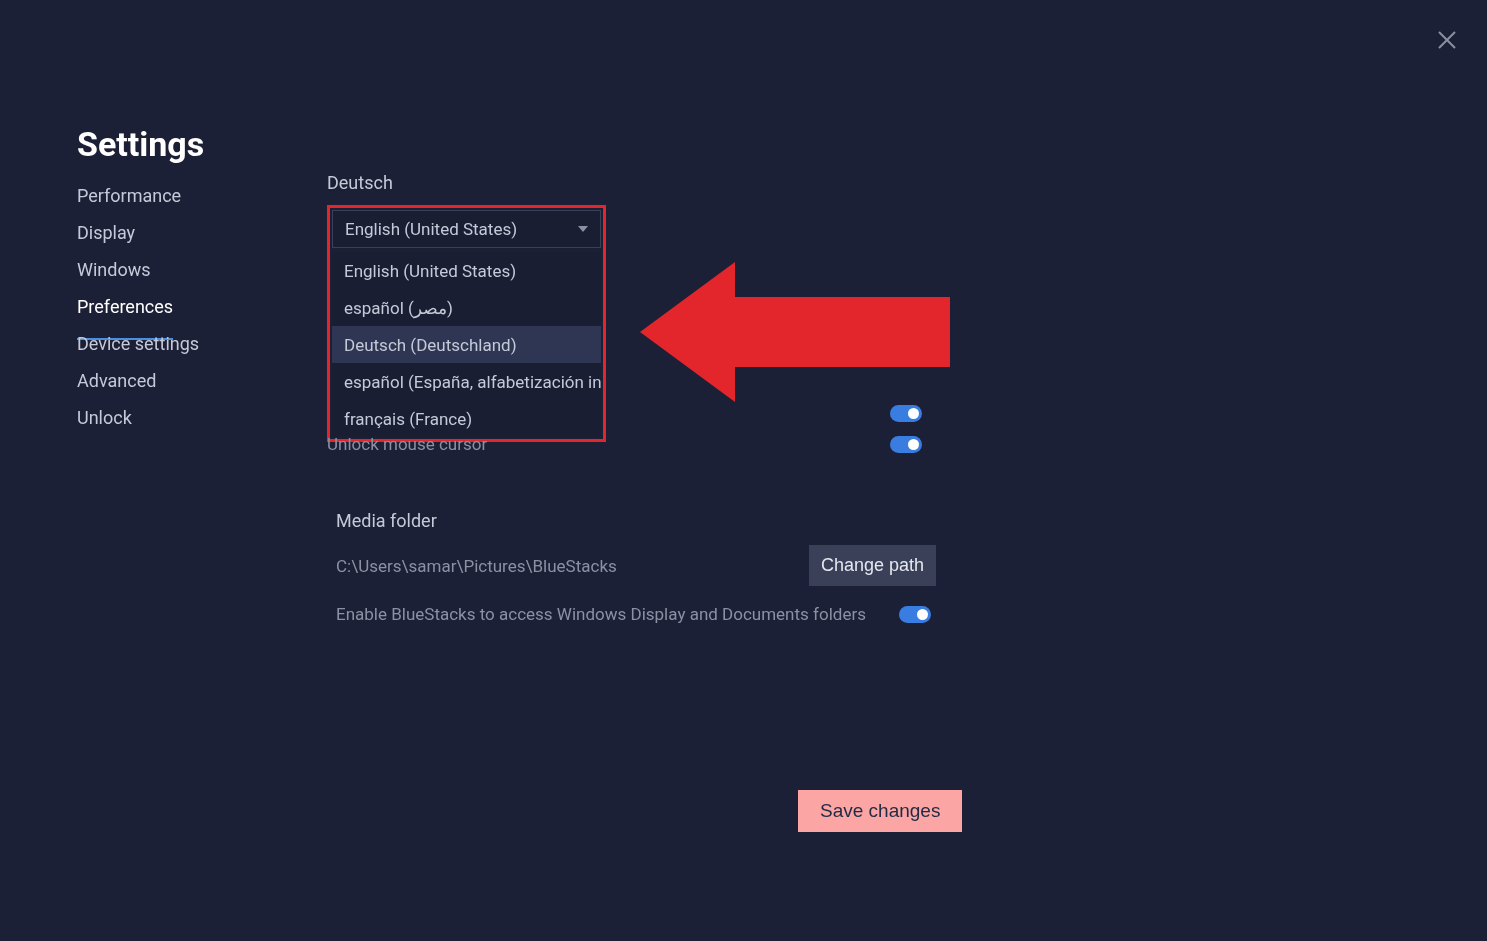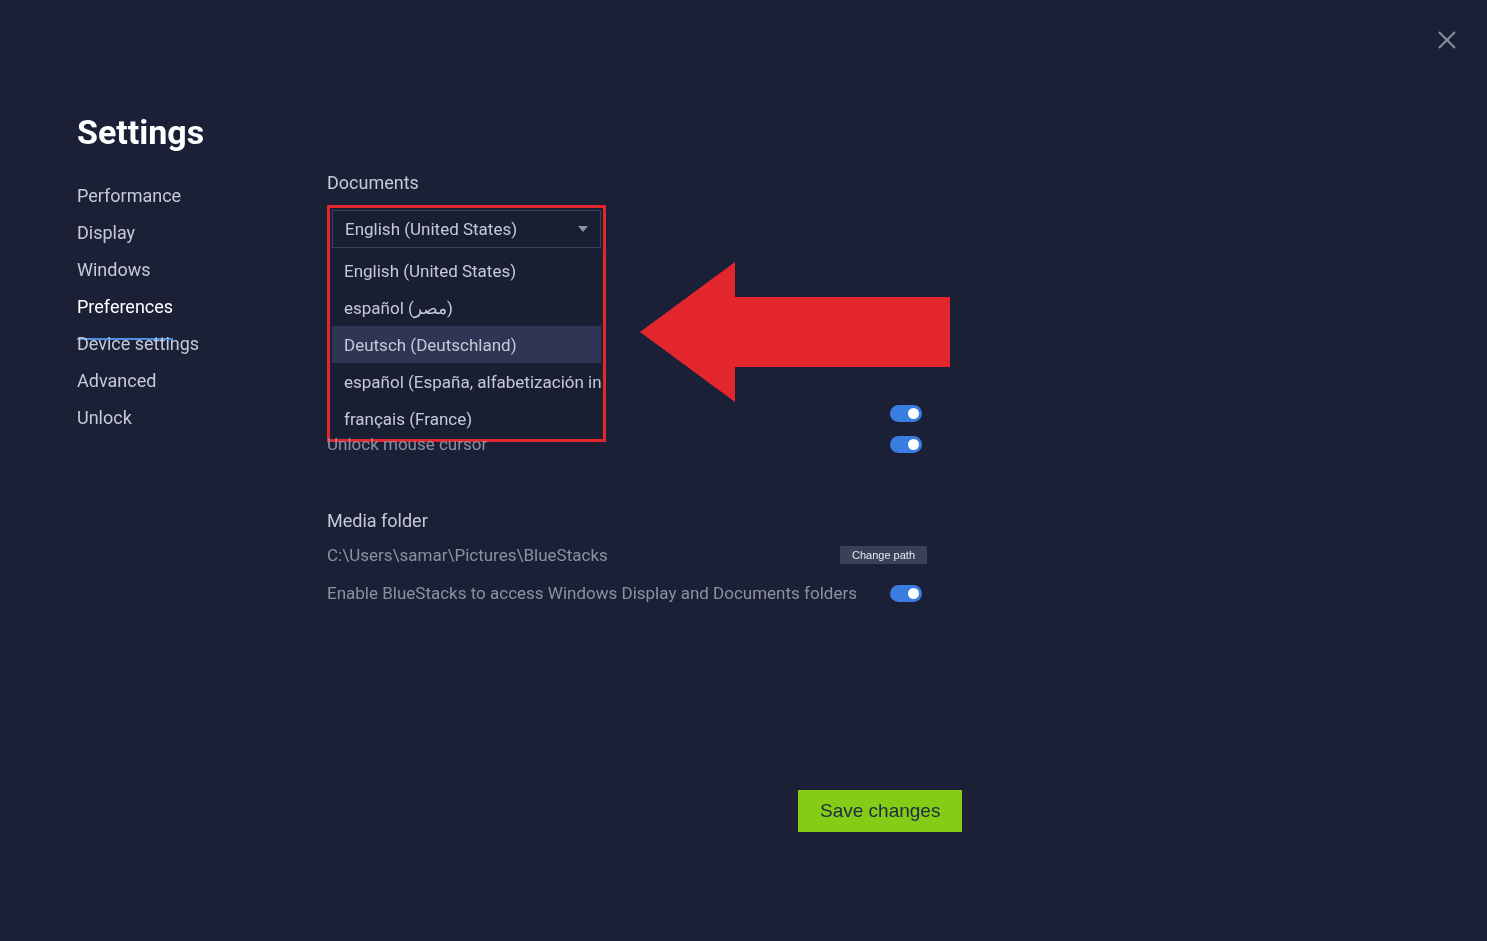--- a/index.html
+++ b/index.html
@@ -24,21 +24,21 @@
       height: 24px;
       cursor: pointer;
       color: #8b90a3;
     }
     .close-button svg {
       width: 100%;
       height: 100%;
     }
     .page-title {
       position: absolute;
-      top: 112px;
+      top: 124px;
       left: 77px;
       font-size: 34px;
       font-weight: 700;
       color: #ffffff;
     }
     .sidebar {
       position: absolute;
       top: 177px;
       left: 77px;
       width: 200px;
@@ -158,36 +158,36 @@
       margin-top: 14px;
     }
     .media-path {
       font-size: 17px;
       color: #8b90a3;
     }
     .change-path-button {
       background-color: #3a4058;
       color: #e5e8f0;
       border: none;
-      padding: 3px 12px;
-      font-size: 11px;
+      padding: 10px 12px;
+      font-size: 18px;
       cursor: pointer;
     }
     .media-access-row {
       display: flex;
       align-items: center;
       justify-content: space-between;
       width: 595px;
       margin-top: 18px;
     }
     .save-button {
       position: absolute;
       top: 790px;
       left: 798px;
-      background-color: #84cc16;
+      background-color: #fca5a5;
       color: #1f2a44;
       border: none;
       font-size: 19px;
       font-weight: 500;
       padding: 10px 22px;
       cursor: pointer;
     }
   </style>
 </head>
 <body>
@@ -219,21 +219,21 @@
   </div>
   <div class="sidebar-item">
     <span class="sidebar-label">Advanced</span>
   </div>
   <div class="sidebar-item">
     <span class="sidebar-label">Unlock</span>
   </div>
 </nav>
 
 <div class="content">
-  <div class="section-label">Documents</div>
+  <div class="section-label">Deutsch</div>
 
   <div class="dropdown-wrapper">
     <div class="dropdown-selected">
       <span>English (United States)</span>
       <span class="dropdown-caret"></span>
     </div>
     <div class="dropdown-list">
       <div class="dropdown-option">English (United States)</div>
       <div class="dropdown-option">español (مصر)</div>
       <div class="dropdown-option hovered">Deutsch (Deutschland)</div>
@@ -246,21 +246,21 @@
     <div class="toggle-row">
       <span class="toggle-label"></span>
       <div class="toggle"></div>
     </div>
     <div class="toggle-row">
       <span class="toggle-label">Unlock mouse cursor</span>
       <div class="toggle"></div>
     </div>
   </div>
 
-  <div class="media-section" style="position:absolute; top:316px; left:0;">
+  <div class="media-section" style="position:absolute; top:316px; left:9px;">
     <div class="section-label">Media folder</div>
     <div class="media-path-row">
       <span class="media-path">C:\Users\samar\Pictures\BlueStacks</span>
       <button class="change-path-button">Change path</button>
     </div>
     <div class="media-access-row">
       <span class="toggle-label" style="color:#8b90a3;">Enable BlueStacks to access Windows Display and Documents folders</span>
       <div class="toggle"></div>
     </div>
   </div>

